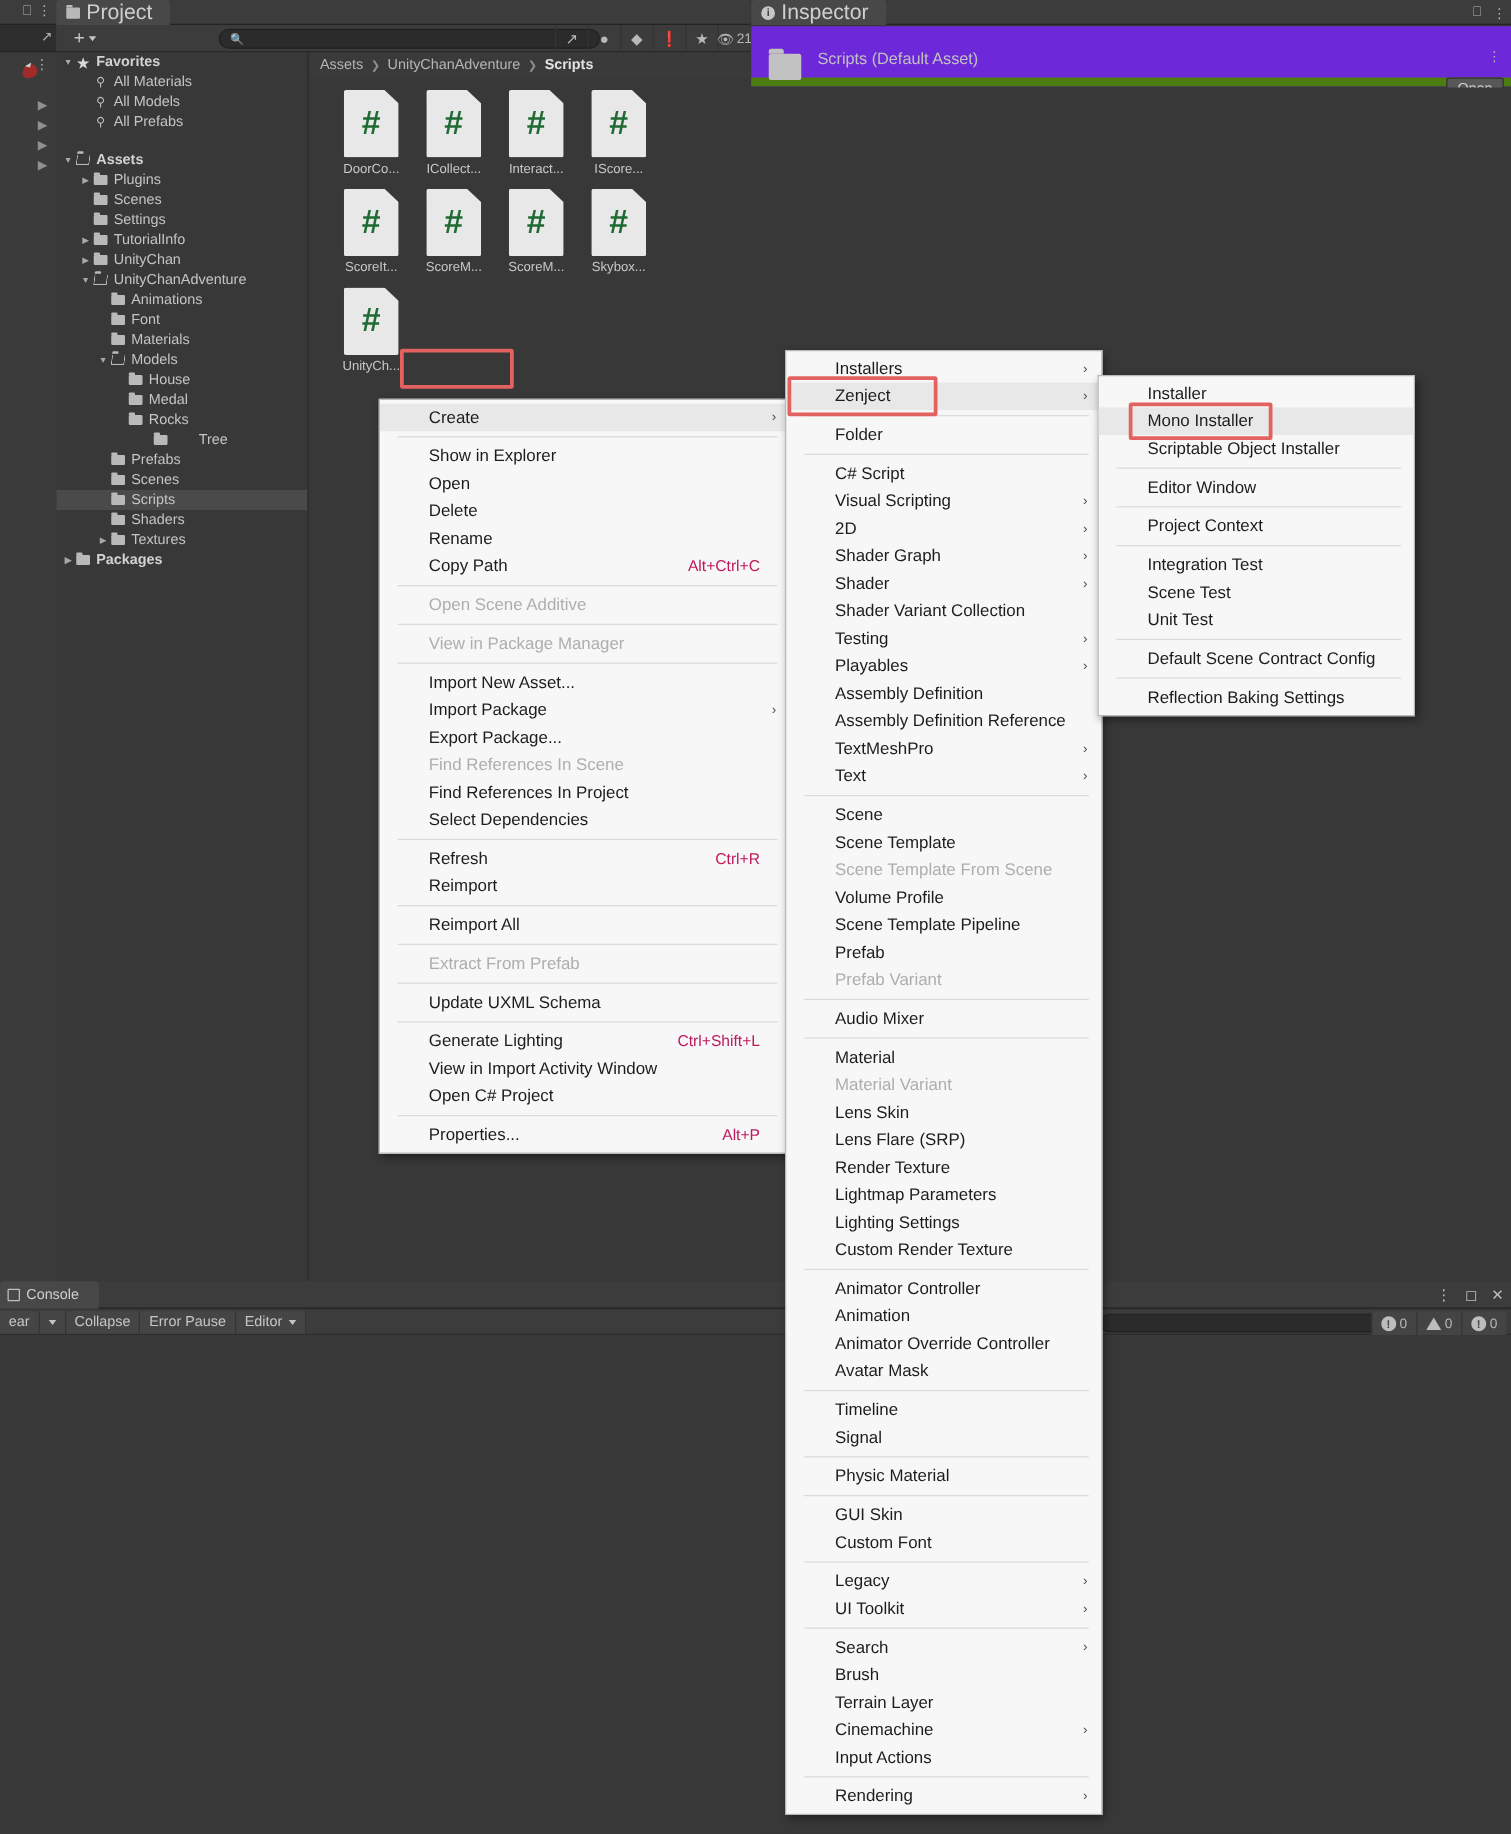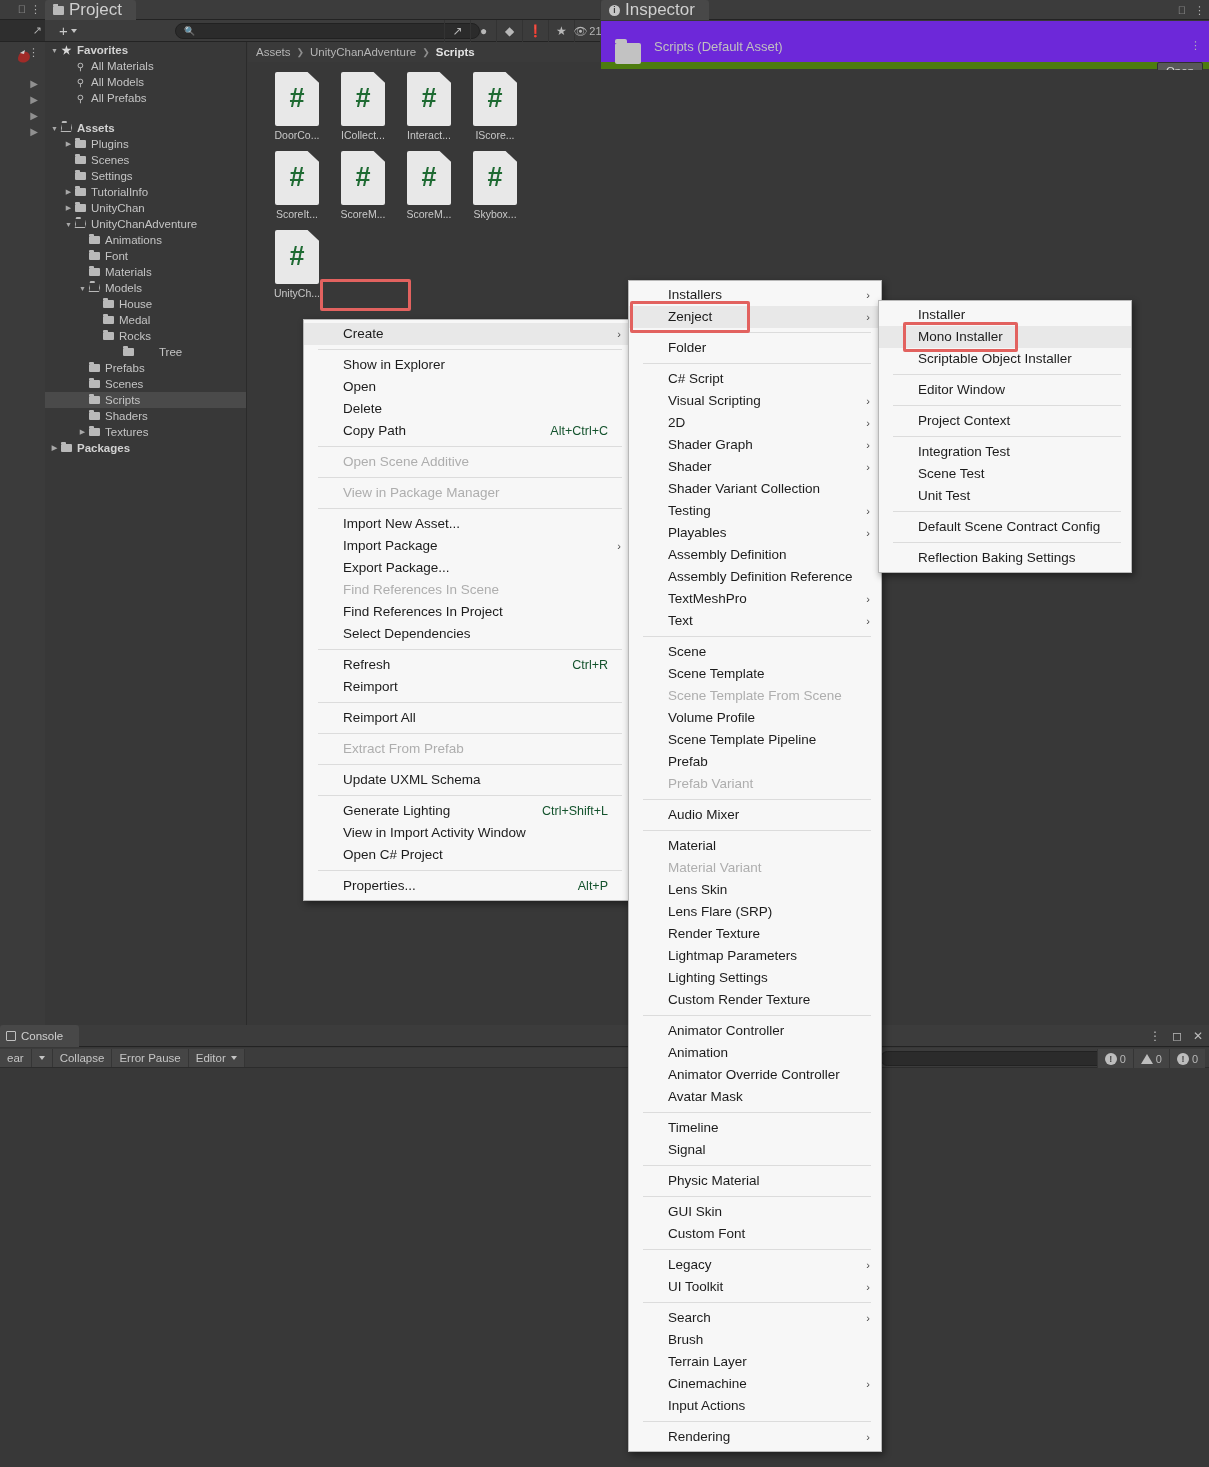--- a/index.html
+++ b/index.html
@@ -182,21 +182,21 @@
     position:absolute; background:#f7f7f7; border:1px solid #b8b8b8;
     box-shadow: 2px 3px 7px rgba(0,0,0,0.45);
     font-size:13.5px; color:#1c1c1c; padding:3px 0;
   }
   .mi {
     height:22px; display:flex; align-items:center; padding:0 10px 0 39px; position:relative;
     white-space:nowrap; line-height:22px;
   }
   .mi.hl { background:#e8e8e8; }
   .mi.disabled { color:#aeaeae; }
-  .mi .sc { position:absolute; right:24px; color:#14532d; font-size:12.5px; }
+  .mi .sc { position:absolute; right:24px; color:#be185d; font-size:12.5px; }
   .mi .arrow { position:absolute; right:11px; color:#4a4a4a; font-size:11px; line-height:22px; }
   .msep { height:1px; background:#dcdcdc; margin:4px 10px 4px 14px; }
 
   .redbox {
     position:absolute; border:3px solid #e2625f; border-radius:2px; pointer-events:none;
   }
 </style>
 </head>
 <body>
 
@@ -574,20 +574,23 @@
       <div class="mi">
         <span>Show in Explorer</span>
       </div>
       <div class="mi">
         <span>Open</span>
       </div>
       <div class="mi">
         <span>Delete</span>
       </div>
       <div class="mi">
+        <span>Rename</span>
+      </div>
+      <div class="mi">
         <span>Copy Path</span>
         <span class="sc">Alt+Ctrl+C</span>
       </div>
       <div class="msep"></div>
       <div class="mi disabled">
         <span>Open Scene Additive</span>
       </div>
       <div class="msep"></div>
       <div class="mi disabled">
         <span>View in Package Manager</span>

